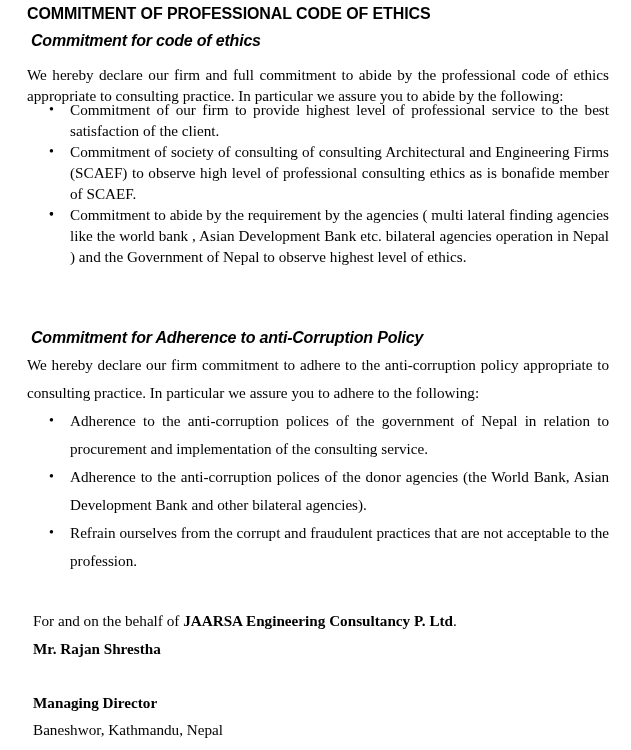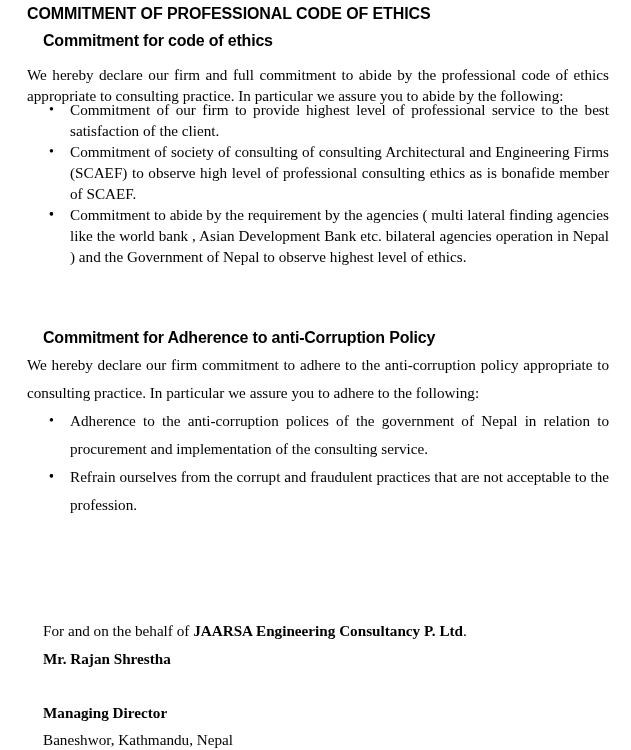--- a/index.html
+++ b/index.html
@@ -4,34 +4,34 @@
   <style>
     html, body { margin: 0; padding: 0; background: #ffffff; }
     body { width: 631px; height: 750px; overflow: hidden; position: relative; color: #000; }
     .page { position: absolute; left: 27px; top: 0; width: 582px; }
     .h-main {
       position: absolute; left: 0; top: 5px;
       font-family: "Liberation Sans", sans-serif; font-weight: bold; font-size: 16px;
       letter-spacing: -0.1px; white-space: nowrap; margin: 0; text-align: center;
     }
     .h-sub {
-      position: absolute; left: 16px;
+      position: absolute; left: 4px;
       font-family: "Liberation Sans", sans-serif; font-weight: bold; font-size: 16px;
-      white-space: nowrap; margin: 0; letter-spacing: -0.2px;
+      white-space: nowrap; margin: 0; letter-spacing: -0.2px; font-style: italic;
     }
     .para {
       position: absolute; left: 0; width: 582px;
       font-family: "Liberation Serif", serif; font-size: 15.2px; text-align: justify; margin: 0;
     }
     .list { position: absolute; left: 0; width: 582px; margin: 0; padding: 0; list-style: none; }
     .list li { position: relative; padding-left: 43px; font-family: "Liberation Serif", serif; font-size: 15.2px; text-align: justify; }
     .bullet { position: absolute; left: 22px; top: 0; font-size: 14px; }
     .tight { line-height: 21px; }
     .loose { line-height: 28px; }
-    .line { position: absolute; left: 0; font-family: "Liberation Serif", serif; font-size: 15.2px; white-space: nowrap; margin: 16px; }
+    .line { position: absolute; left: 0; font-family: "Liberation Serif", serif; font-size: 15.2px; white-space: nowrap; margin: 6px; }
     .bold { font-weight: bold; }
   </style>
 </head>
 <body>
 
 <div class="page">
   <h1 class="h-main">COMMITMENT OF PROFESSIONAL CODE OF ETHICS</h1>
 
   <h2 class="h-sub" style="top:32px;">Commitment for code of ethics</h2>
   <p class="para tight" style="top:64px;">We hereby declare our firm and full commitment to abide by the professional code of ethics appropriate to consulting practice. In particular we assure you to abide by the following:</p>
@@ -41,21 +41,21 @@
     <li><span class="bullet">•</span><span>Commitment of society of consulting of consulting Architectural and Engineering Firms (SCAEF) to observe high level of professional consulting ethics as is bonafide member of SCAEF.</span></li>
     <li><span class="bullet">•</span></li>
     <li><span class="bullet">•</span><span>Commitment to abide by the requirement by the agencies ( multi lateral finding agencies like the world bank , Asian Development Bank etc. bilateral agencies operation in  Nepal ) and the Government of Nepal to observe highest level of ethics.</span></li>
   </ul>
 
   <h2 class="h-sub" style="top:329px;">Commitment for Adherence to anti-Corruption Policy</h2>
   <p class="para loose" style="top:351px;">We hereby declare our firm commitment to adhere to the anti-corruption policy appropriate to consulting practice. In particular we assure you to adhere to the following:</p>
 
   <ul class="list loose" style="top:407px;">
     <li><span class="bullet">•</span><span>Adherence to the anti-corruption polices of the government of Nepal in relation to procurement and implementation of the consulting service.</span></li>
-    <li><span class="bullet">•</span></li>
+    <li><span class="bullet">•</span><span>Adherence to the anti-corruption polices of the donor agencies (the World Bank, Asian Development Bank and other bilateral agencies).</span></li>
     <li><span class="bullet">•</span><span>Refrain ourselves from the corrupt and fraudulent practices that are not acceptable to the profession.</span></li>
   </ul>
 
   <p class="line" style="top:606px;"><span>For and on the behalf of </span><span class="bold">JAARSA Engineering Consultancy P. Ltd</span><span>.</span></p>
 
   <p class="line bold" style="top:634px;">Mr. Rajan Shrestha</p>
   <p class="line bold" style="top:688px;">Managing Director</p>
   <p class="line" style="top:715px;">Baneshwor, Kathmandu, Nepal</p>
 </div>
 

